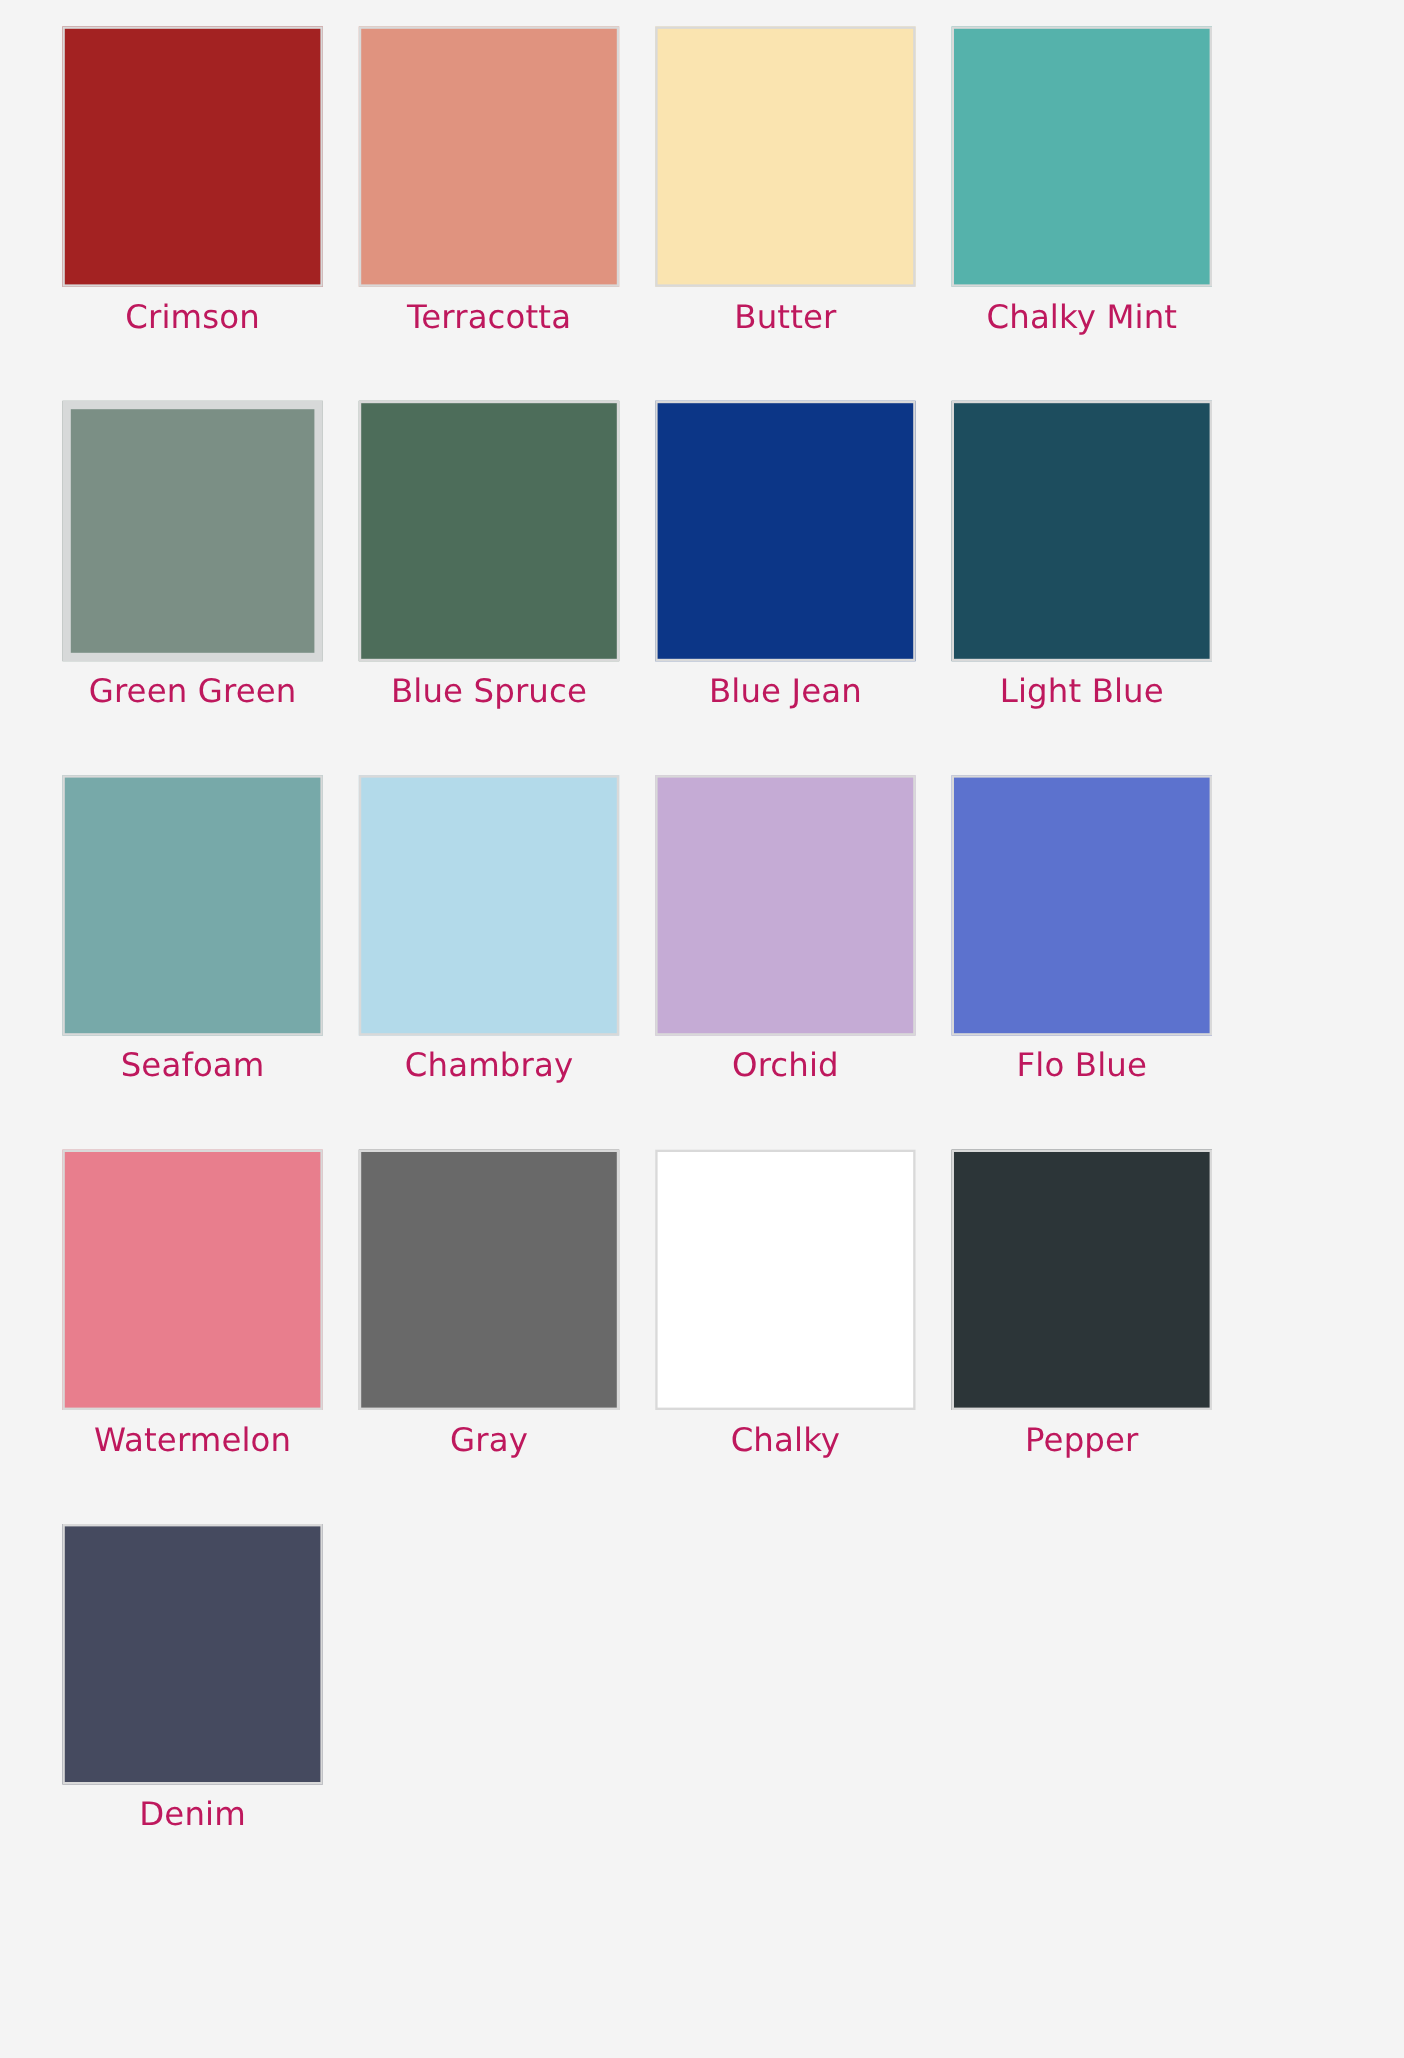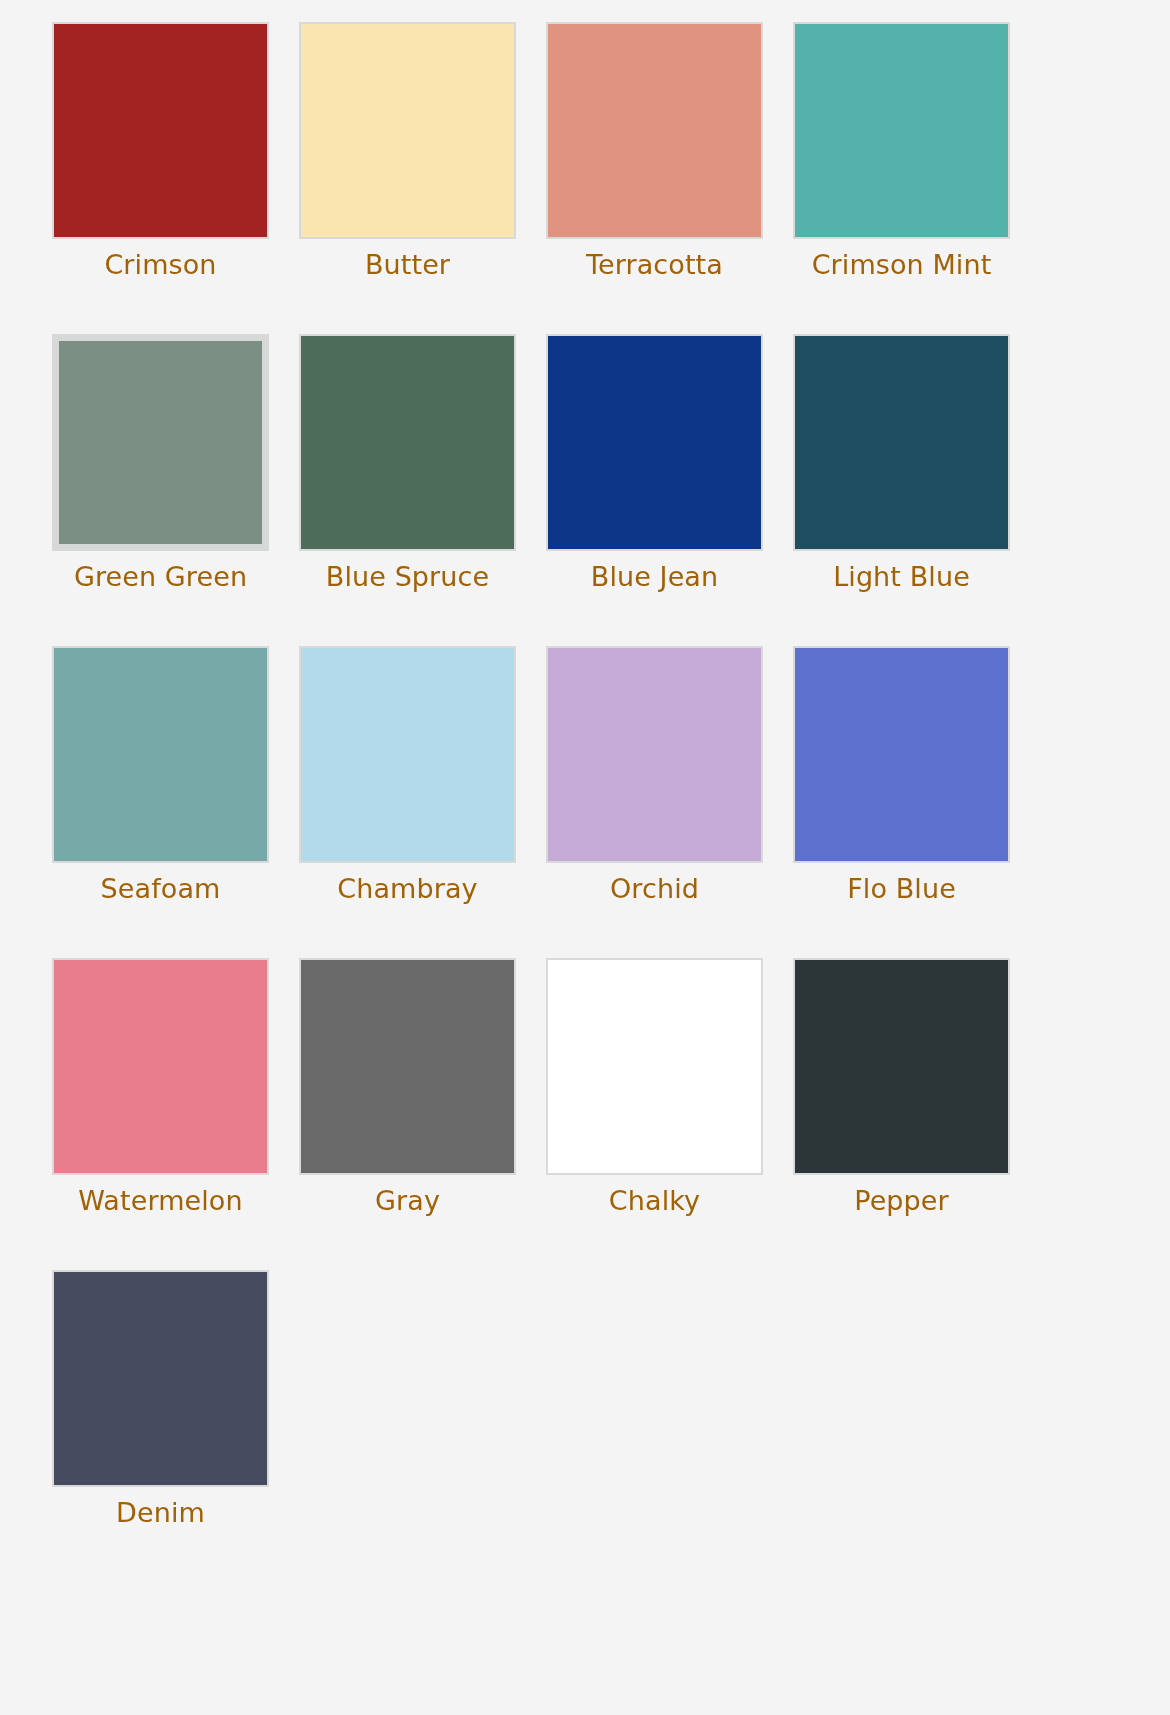--- a/index.html
+++ b/index.html
@@ -46,45 +46,45 @@
 
   .swatch-chip.thick-border {
     border-width: 7px;
     border-color: #d7d9d9;
   }
 
   .swatch-label {
     margin-top: 11px;
     font-size: 27px;
     line-height: 1.1;
-    color: #a16207;
+    color: #be185d;
     text-align: center;
     white-space: nowrap;
     letter-spacing: 0.1px;
   }
 </style>
 </head>
 <body>
 
 <div class="palette-grid">
     <div class="swatch-cell">
       <div class="swatch-chip" style="background-color: rgb(163, 34, 34);"></div>
       <div class="swatch-label">Crimson</div>
     </div>
     <div class="swatch-cell">
+      <div class="swatch-chip" style="background-color: rgb(224, 147, 127);"></div>
+      <div class="swatch-label">Terracotta</div>
+    </div>
+    <div class="swatch-cell">
       <div class="swatch-chip" style="background-color: rgb(250, 228, 176);"></div>
       <div class="swatch-label">Butter</div>
     </div>
     <div class="swatch-cell">
-      <div class="swatch-chip" style="background-color: rgb(224, 147, 127);"></div>
-      <div class="swatch-label">Terracotta</div>
-    </div>
-    <div class="swatch-cell">
       <div class="swatch-chip" style="background-color: rgb(85, 178, 171);"></div>
-      <div class="swatch-label">Crimson Mint</div>
+      <div class="swatch-label">Chalky Mint</div>
     </div>
     <div class="swatch-cell">
       <div class="swatch-chip thick-border" style="background-color: rgb(123, 143, 133);"></div>
       <div class="swatch-label">Green Green</div>
     </div>
     <div class="swatch-cell">
       <div class="swatch-chip" style="background-color: rgb(77, 109, 90);"></div>
       <div class="swatch-label">Blue Spruce</div>
     </div>
     <div class="swatch-cell">

